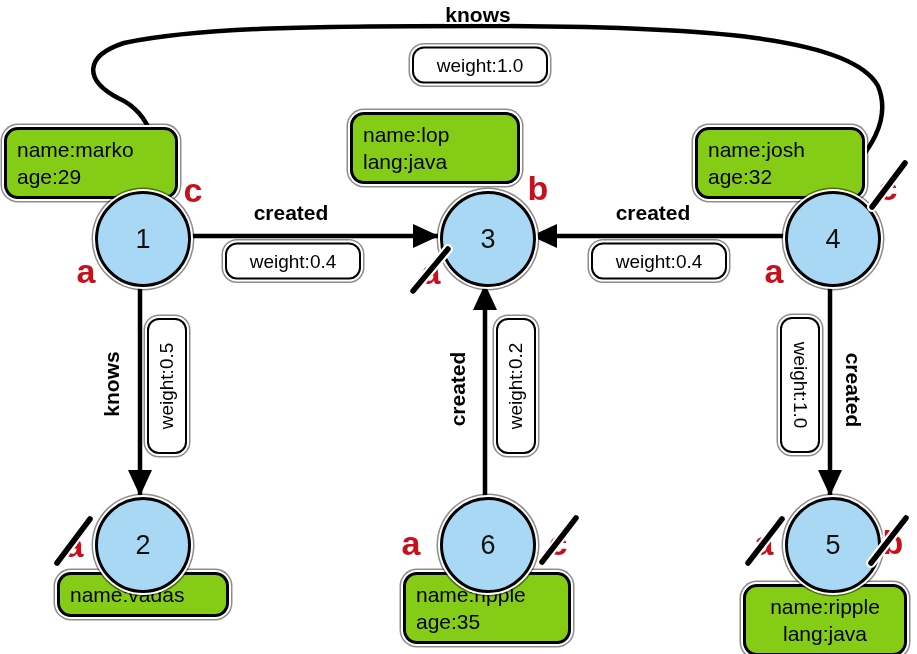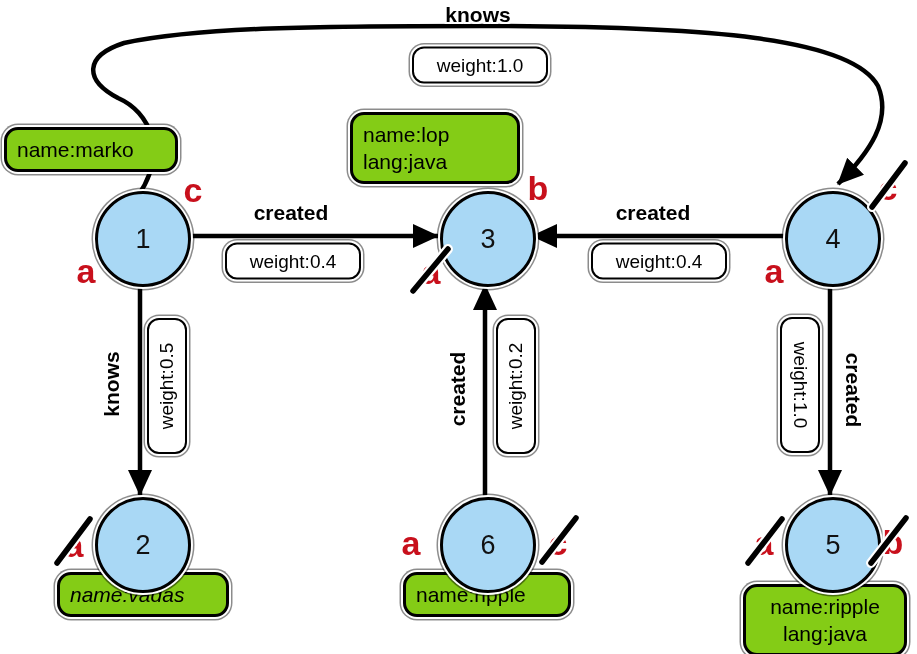--- a/index.html
+++ b/index.html
@@ -60,30 +60,36 @@
     <path class="eline" marker-end="url(#ah)" d="M138,196 C168,152 150,112 118,98 C84,80 84,56 124,43 C200,27 320,26 480,26 C710,26 852,38 878,86 C892,120 870,152 838,184"></path>
     <line class="eline" marker-end="url(#ah)" x1="186" y1="236" x2="438" y2="236"></line>
     <line class="eline" marker-end="url(#ah)" x1="784" y1="236" x2="532" y2="236"></line>
     <line class="eline" marker-end="url(#ah)" x1="140" y1="283" x2="140" y2="495"></line>
     <line class="eline" marker-end="url(#ah)" x1="485" y1="496" x2="485" y2="285"></line>
     <line class="eline" marker-end="url(#ah)" x1="830" y1="283" x2="830" y2="495"></line>
   </svg>
 
   <div class="propbox" style="left:4px;top:127px;width:148px;">
     <div>name:marko</div>
+    <div>age:29</div>
   </div>
   <div class="propbox" style="left:350px;top:112px;width:144px;">
     <div>name:lop</div>
     <div>lang:java</div>
   </div>
-  <div class="propbox" style="left:57px;top:572px;width:146px;font-style:italic;">
+  <div class="propbox" style="left:695px;top:127px;width:144px;">
+    <div>name:josh</div>
+    <div>age:32</div>
+  </div>
+  <div class="propbox" style="left:57px;top:572px;width:146px;">
     <div>name:vadas</div>
   </div>
   <div class="propbox" style="left:403px;top:572px;width:142px;">
     <div>name:ripple</div>
+    <div>age:35</div>
   </div>
   <div class="propbox" style="left:743px;top:584px;width:138px;text-align:center;">
     <div>name:ripple</div>
     <div>lang:java</div>
   </div>
 
   <div class="node" style="left:95px;top:191px;">
       <span>1</span>
     </div>
   <div class="node" style="left:440px;top:191px;">

